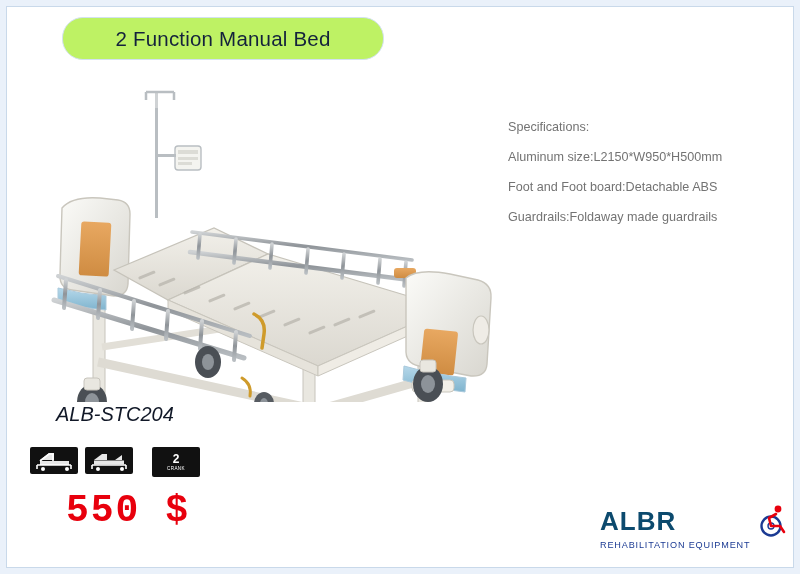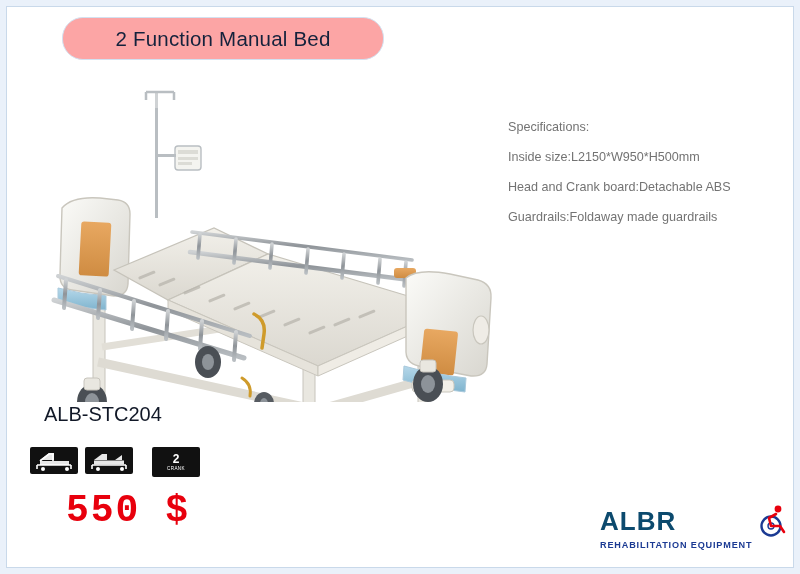--- a/index.html
+++ b/index.html
@@ -36,21 +36,21 @@
   }
 
   
   #title-pill {
     position: absolute;
     left: 62px;
     top: 17px;
     width: 320px;
     height: 41px;
     border-radius: 21px;
-    background: #fca5a5;
+    background: #bef264;
     border: 1px solid #d3e1f0;
     display: flex;
     align-items: center;
     justify-content: center;
     text-align: right;
   }
   #title-text {
     font-size: 20.5px;
     color: #14223c;
     letter-spacing: 0.2px;
@@ -67,24 +67,25 @@
   #specs .spec-line {
     font-size: 12.6px;
     color: #737373;
     line-height: 30px;
     white-space: nowrap;
   }
 
   
   #model-number {
     position: absolute;
-    left: 44px;
+    left: 56px;
     top: 403px;
     font-size: 20px;
     color: #111827;
+    font-style: italic;
   }
 
   
   #price {
     position: absolute;
     left: 66px;
     top: 489px;
     font-size: 38px;
     font-weight: bold;
     color: #e8000d;
@@ -156,21 +157,20 @@
     position: absolute;
     right: 2px;
     top: -2px;
   }
   #logo-sub {
     font-size: 9.1px;
     color: #1b3a93;
     letter-spacing: 0.85px;
     margin-top: 2px;
     white-space: nowrap;
-    font-weight: bold;
   }
 
   
   #bed-image {
     position: absolute;
     left: 18px;
     top: 62px;
     width: 480px;
     height: 340px;
   }
@@ -326,22 +326,22 @@
         <g>
           <ellipse cx="246" cy="342" rx="10" ry="12" fill="#565b61"></ellipse>
           <ellipse cx="246" cy="342" rx="4" ry="6" fill="#8d9399"></ellipse>
         </g>
       </g>
     </svg>
   </div>
 
   <div id="specs">
     <div class="spec-line">Specifications:</div>
-    <div class="spec-line">Inside size:L2150*W950*H500mm</div>
-    <div class="spec-line">Head and Crank board:Detachable ABS</div>
+    <div class="spec-line">Aluminum size:L2150*W950*H500mm</div>
+    <div class="spec-line">Foot and Foot board:Detachable ABS</div>
     <div class="spec-line">Guardrails:Foldaway made guardrails</div>
   </div>
 
   <div id="model-number">ALB-STC204</div>
 
   <div id="badges">
     <div class="badge">
       <svg width="48" height="27" viewBox="0 0 48 27">
         <g stroke="#ffffff" stroke-width="1.6" fill="none">
           <path d="M7 18 h34"></path>

